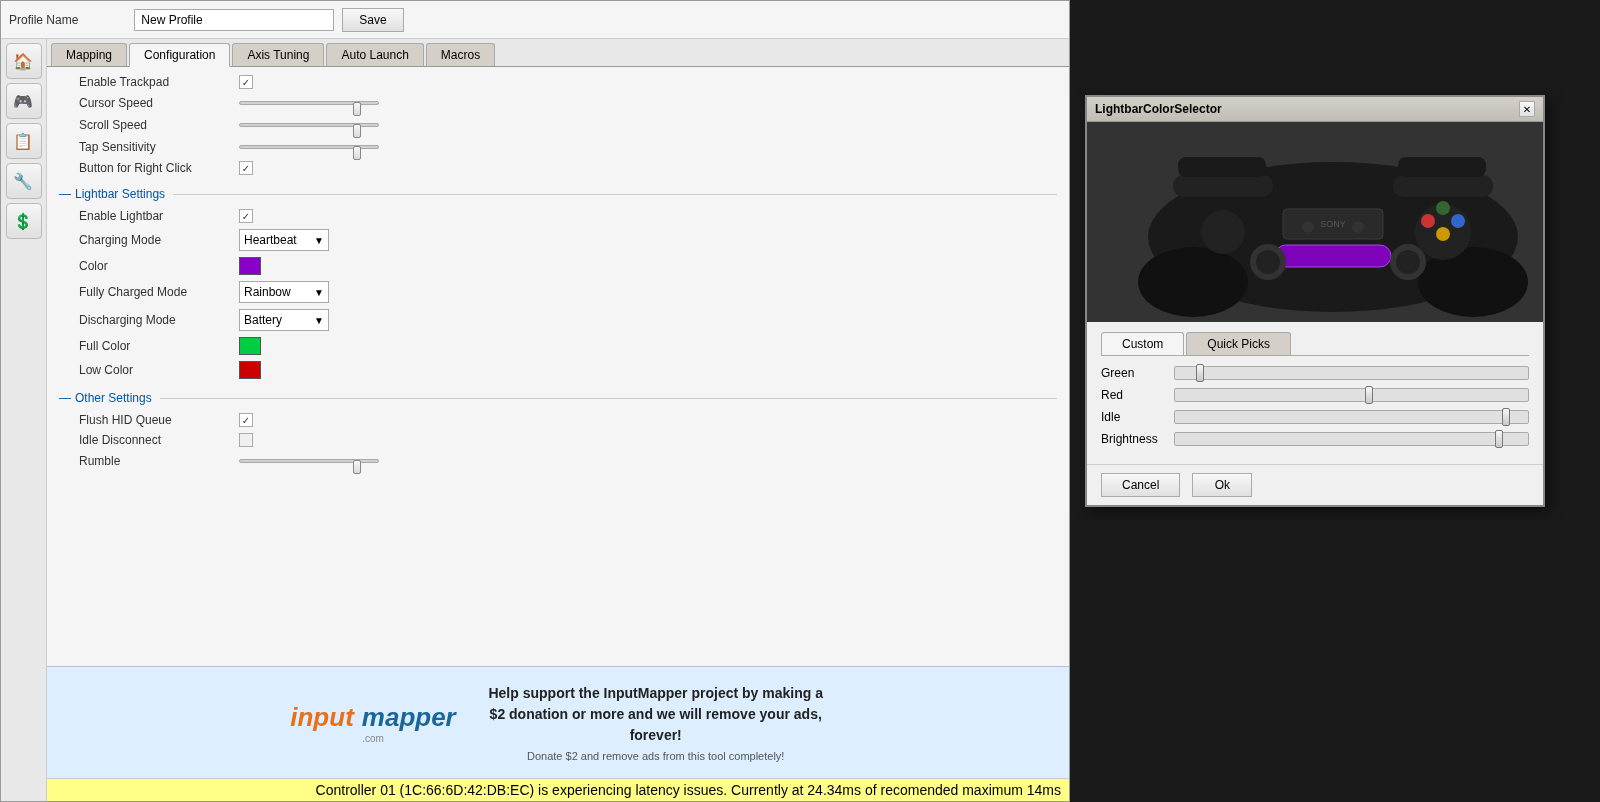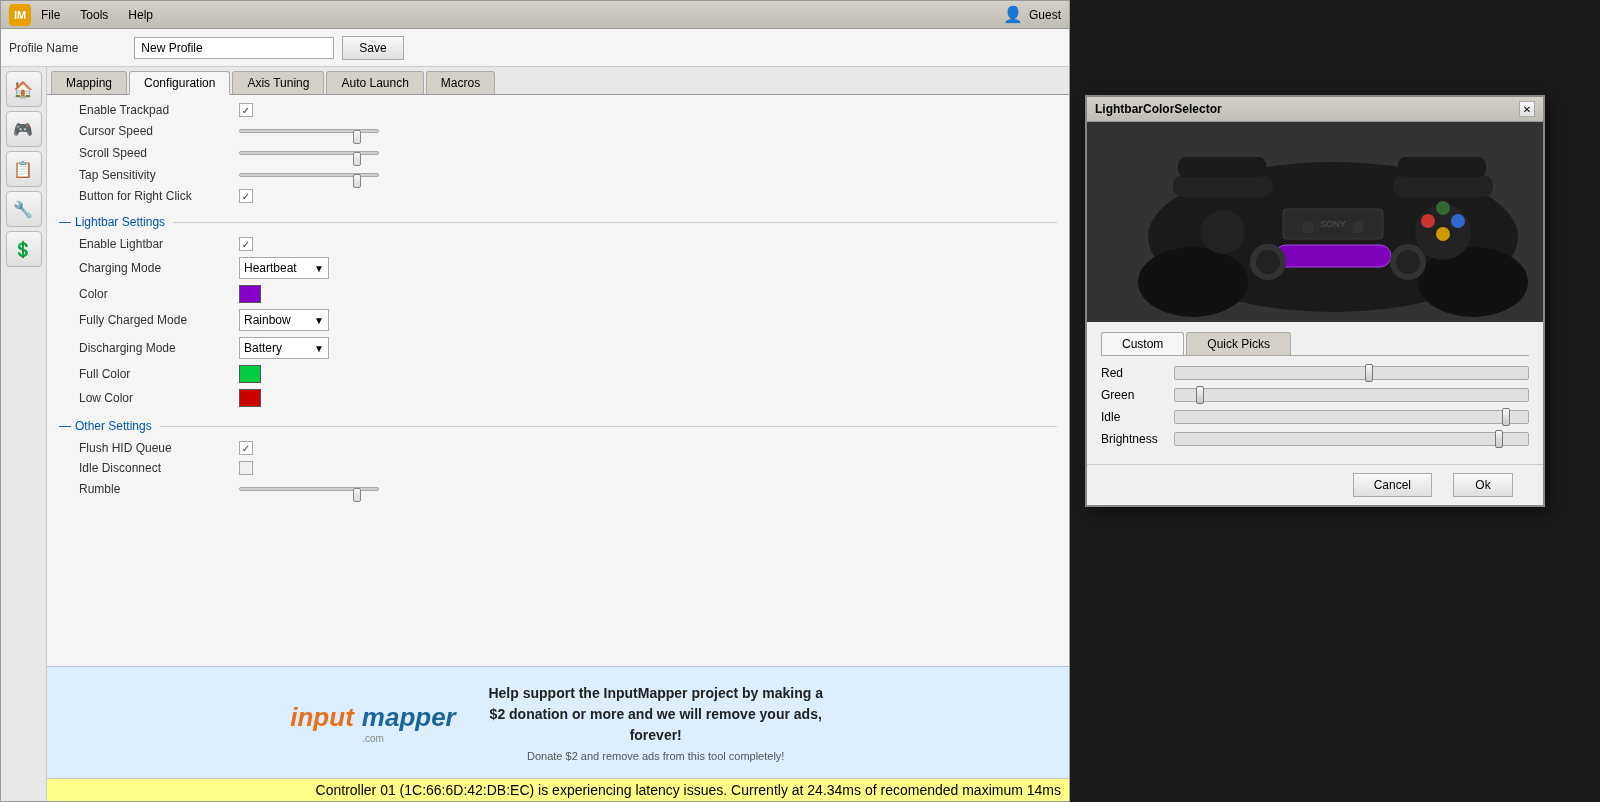--- a/index.html
+++ b/index.html
@@ -358,23 +358,23 @@
       background: linear-gradient(to bottom, #f8f8f8, #c8c8c8);
       border: 1px solid #777;
       border-radius: 2px;
       position: absolute;
       top: -3px;
       cursor: pointer;
     }
 
     .overlay-buttons {
       display: flex;
-      justify-content: flex-end;
-      gap: 21px;
-      padding: 8px 30px;
+      justify-content: flex-start;
+      gap: 12px;
+      padding: 8px 14px;
       border-top: 1px solid #ccc;
     }
     .overlay-btn {
       padding: 4px 20px;
       border: 1px solid #aaa;
       background: linear-gradient(to bottom, #f8f8f8, #e0e0e0);
       font-size: 12px;
       cursor: pointer;
       min-width: 60px;
     }
@@ -386,33 +386,20 @@
       text-align: right;
     }
   </style>
 </head>
 <body>
 
 <div style="display:flex; width:1600px; height:802px; position:relative;">
 
   <div class="app-window">
 
-    <div class="title-bar">
-      <div class="app-logo">IM</div>
-      <div class="menu-bar">
-        <span>File</span>
-        <span>Tools</span>
-        <span>Help</span>
-      </div>
-      <div class="spacer"></div>
-      <div class="user-info">
-        <span class="user-icon">👤</span>
-        <span>Guest</span>
-      </div>
-    </div>
 
     <div class="profile-bar">
       <span style="font-size:12px;color:#333;">Profile Name</span>
       <input class="profile-input" type="text" value="New Profile" style="">
       <button class="save-btn">Save</button>
     </div>
 
     <div class="main-content">
 
       <div class="sidebar">
@@ -650,30 +637,30 @@
       </svg>
     </div>
 
     <div class="color-controls">
       <div class="color-tabs">
         <div class="color-tab active">Custom</div>
         <div class="color-tab">Quick Picks</div>
       </div>
 
       <div class="color-row">
+        <span class="color-row-label">Green</span>
+        <div class="color-slider-track">
+          <div class="color-slider-thumb" style="left: calc(7% - 4px);"></div>
+        </div>
+      </div>
+
+      <div class="color-row">
         <span class="color-row-label">Red</span>
         <div class="color-slider-track">
           <div class="color-slider-thumb" style="left: calc(55% - 4px);"></div>
-        </div>
-      </div>
-
-      <div class="color-row">
-        <span class="color-row-label">Green</span>
-        <div class="color-slider-track">
-          <div class="color-slider-thumb" style="left: calc(7% - 4px);"></div>
         </div>
       </div>
 
       <div class="color-row">
         <span class="color-row-label">Idle</span>
         <div class="color-slider-track">
           <div class="color-slider-thumb" style="left: calc(95% - 8px);"></div>
         </div>
       </div>
 

